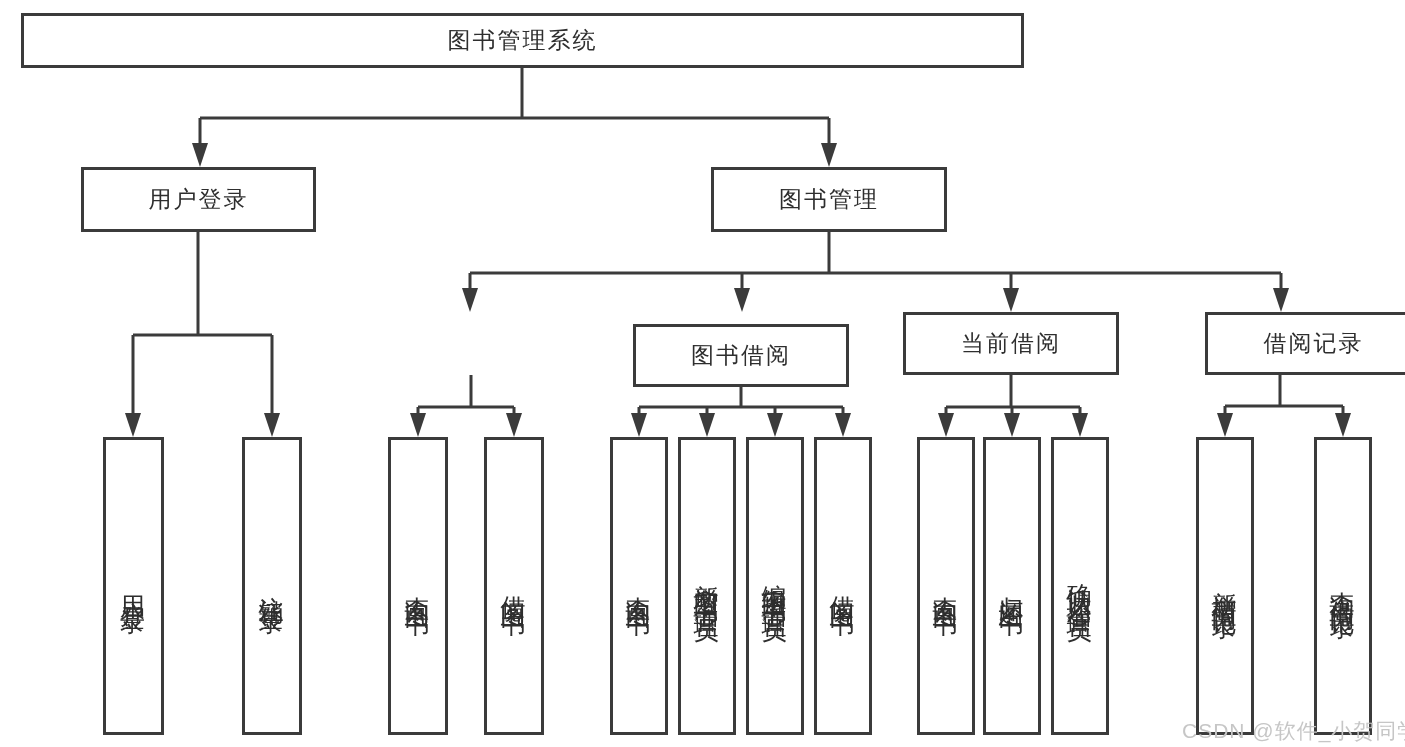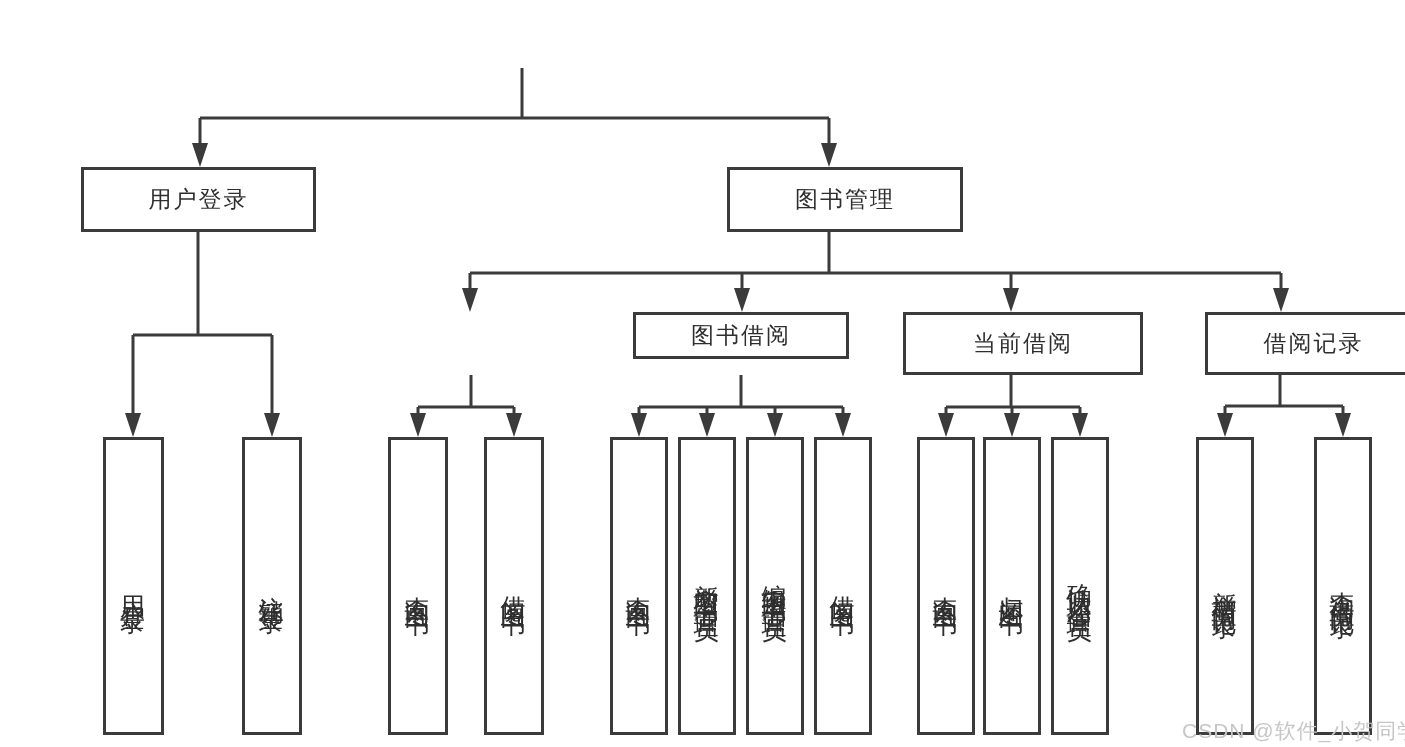--- a/index.html
+++ b/index.html
@@ -87,26 +87,27 @@
       <polygon points="767,413 783,413 775,437"></polygon>
       <polygon points="835,413 851,413 843,437"></polygon>
       <polygon points="938,413 954,413 946,437"></polygon>
       <polygon points="1004,413 1020,413 1012,437"></polygon>
       <polygon points="1072,413 1088,413 1080,437"></polygon>
       <polygon points="1217,413 1233,413 1225,437"></polygon>
       <polygon points="1335,413 1351,413 1343,437"></polygon>
     </g>
   </svg>
 
+  <div class="box hbox" style="left:21px; top:13px; width:1003px; height:55px;">图书管理系统</div>
 
   <div class="box hbox" style="left:81px; top:167px; width:235px; height:65px;">用户登录</div>
-  <div class="box hbox" style="left:727px; top:167px; width:236px; height:65px;">图书管理</div>
+  <div class="box hbox" style="left:711px; top:167px; width:236px; height:65px;">图书管理</div>
 
-  <div class="box hbox" style="left:633px; top:312px; width:216px; height:47px;">图书借阅</div>
-  <div class="box hbox" style="left:903px; top:312px; width:240px; height:63px;">当前借阅</div>
+  <div class="box hbox" style="left:633px; top:324px; width:216px; height:63px;">图书借阅</div>
+  <div class="box hbox" style="left:903px; top:312px; width:216px; height:63px;">当前借阅</div>
   <div class="box hbox" style="left:1172px; top:312px; width:217px; height:63px;margin-left:33px;">借阅记录</div>
 
   <div class="box vbox" style="left:103px; width:61px;">用户登录</div>
   <div class="box vbox" style="left:242px; width:60px;">注销登录</div>
 
   <div class="box vbox" style="left:388px; width:60px;">查询图书</div>
   <div class="box vbox" style="left:484px; width:60px;">借阅图书</div>
 
   <div class="box vbox" style="left:610px; width:58px;">查询图书</div>
   <div class="box vbox" style="left:678px; width:58px;">新增图书（管理员）</div>

